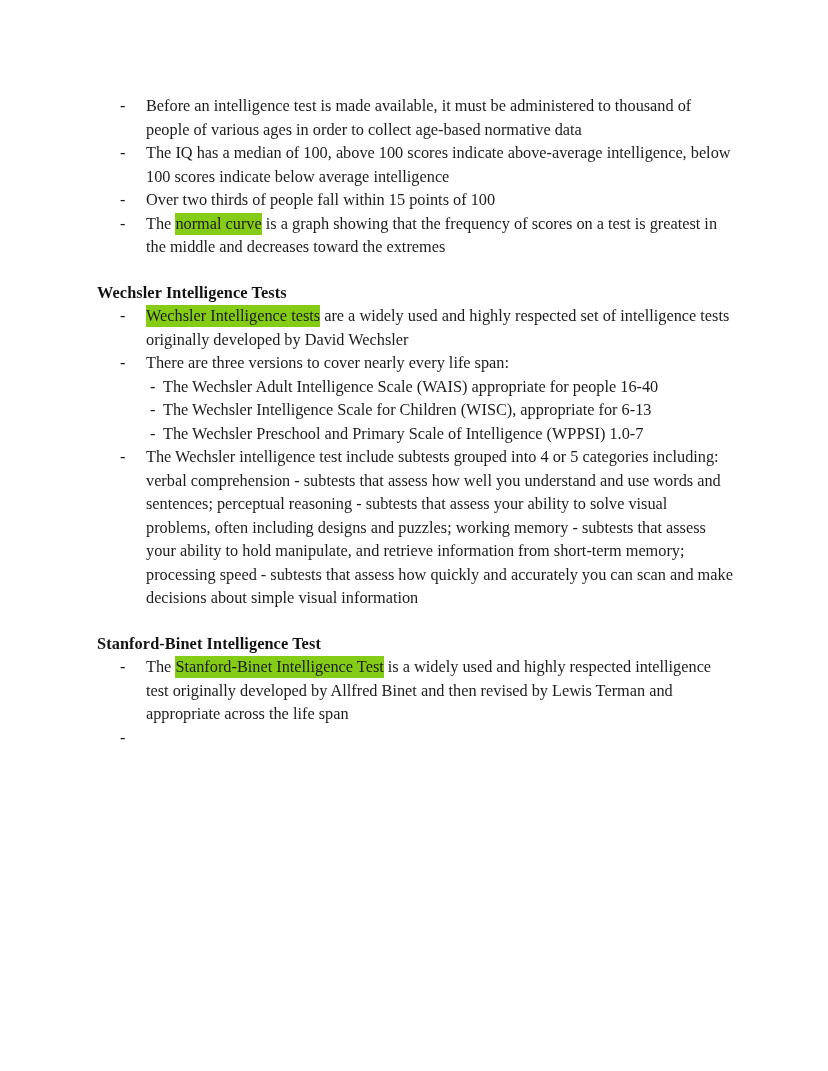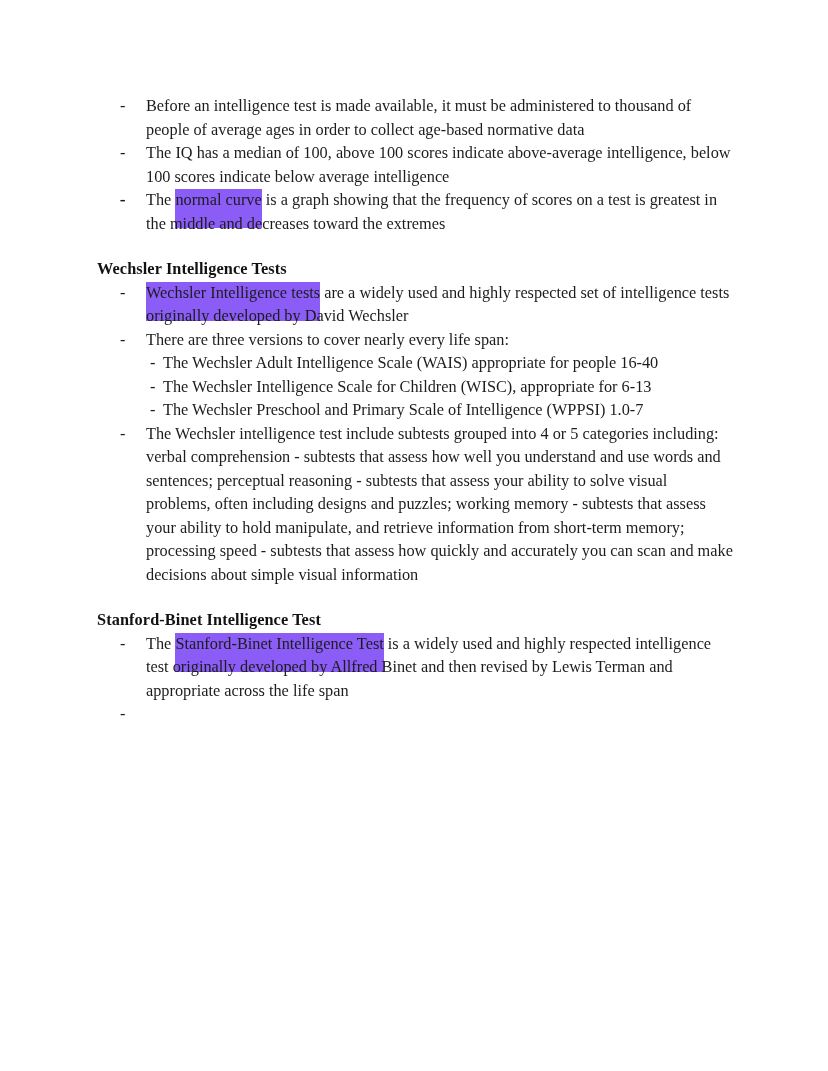--- a/index.html
+++ b/index.html
@@ -76,35 +76,35 @@
     position: absolute;
     left: 53px;
     top: 0;
     font-size: 16.3px;
     line-height: 23.5px;
     color: #1c1c1c;
   }
 
   
   .hl {
-    background-color: #8b5cf6;
-    padding: 1px 0 19px 0;
+    background-color: #84cc16;
+    padding: 1px 0 2px 0;
     box-decoration-break: clone;
     -webkit-box-decoration-break: clone;
   }
 </style>
 </head>
 <body>
 
 <div class="page">
   <div class="content" id="doc-body">
       <ul class="bullet-list">
-        <li class="bullet"><span class="dash">-</span><span><span>Before an intelligence test is made available, it must be administered to thousand of people of average ages in order to collect age-based normative data</span></span></li>
+        <li class="bullet"><span class="dash">-</span><span><span>Before an intelligence test is made available, it must be administered to thousand of people of various ages in order to collect age-based normative data</span></span></li>
         <li class="bullet"><span class="dash">-</span><span><span>The IQ has a median of 100, above 100 scores indicate above-average intelligence, below 100 scores indicate below average intelligence</span></span></li>
-        <li class="bullet"><span class="dash">-</span></li>
+        <li class="bullet"><span class="dash">-</span><span><span>Over two thirds of people fall within 15 points of 100</span></span></li>
         <li class="bullet"><span class="dash">-</span><span><span>The </span><span class="hl">normal curve</span><span> is a graph showing that the frequency of scores on a test is greatest in the middle and decreases toward the extremes</span></span></li>
       </ul>
       <div class="section-heading heading-block">Wechsler Intelligence Tests</div>
       <ul class="bullet-list">
         <li class="bullet"><span class="dash">-</span><span><span class="hl">Wechsler Intelligence tests</span><span> are a widely used and highly respected set of intelligence tests originally developed by David Wechsler</span></span></li>
         <li class="bullet"><span class="dash">-</span><span><span>There are three versions to cover nearly every life span:</span></span></li>
       </ul>
       <ul class="sub-list">
         <li class="sub-bullet"><span class="dash">-</span><span><span>The Wechsler Adult Intelligence Scale (WAIS) appropriate for people 16-40</span></span></li>
         <li class="sub-bullet"><span class="dash">-</span><span><span>The Wechsler Intelligence Scale for Children (WISC), appropriate for 6-13</span></span></li>

